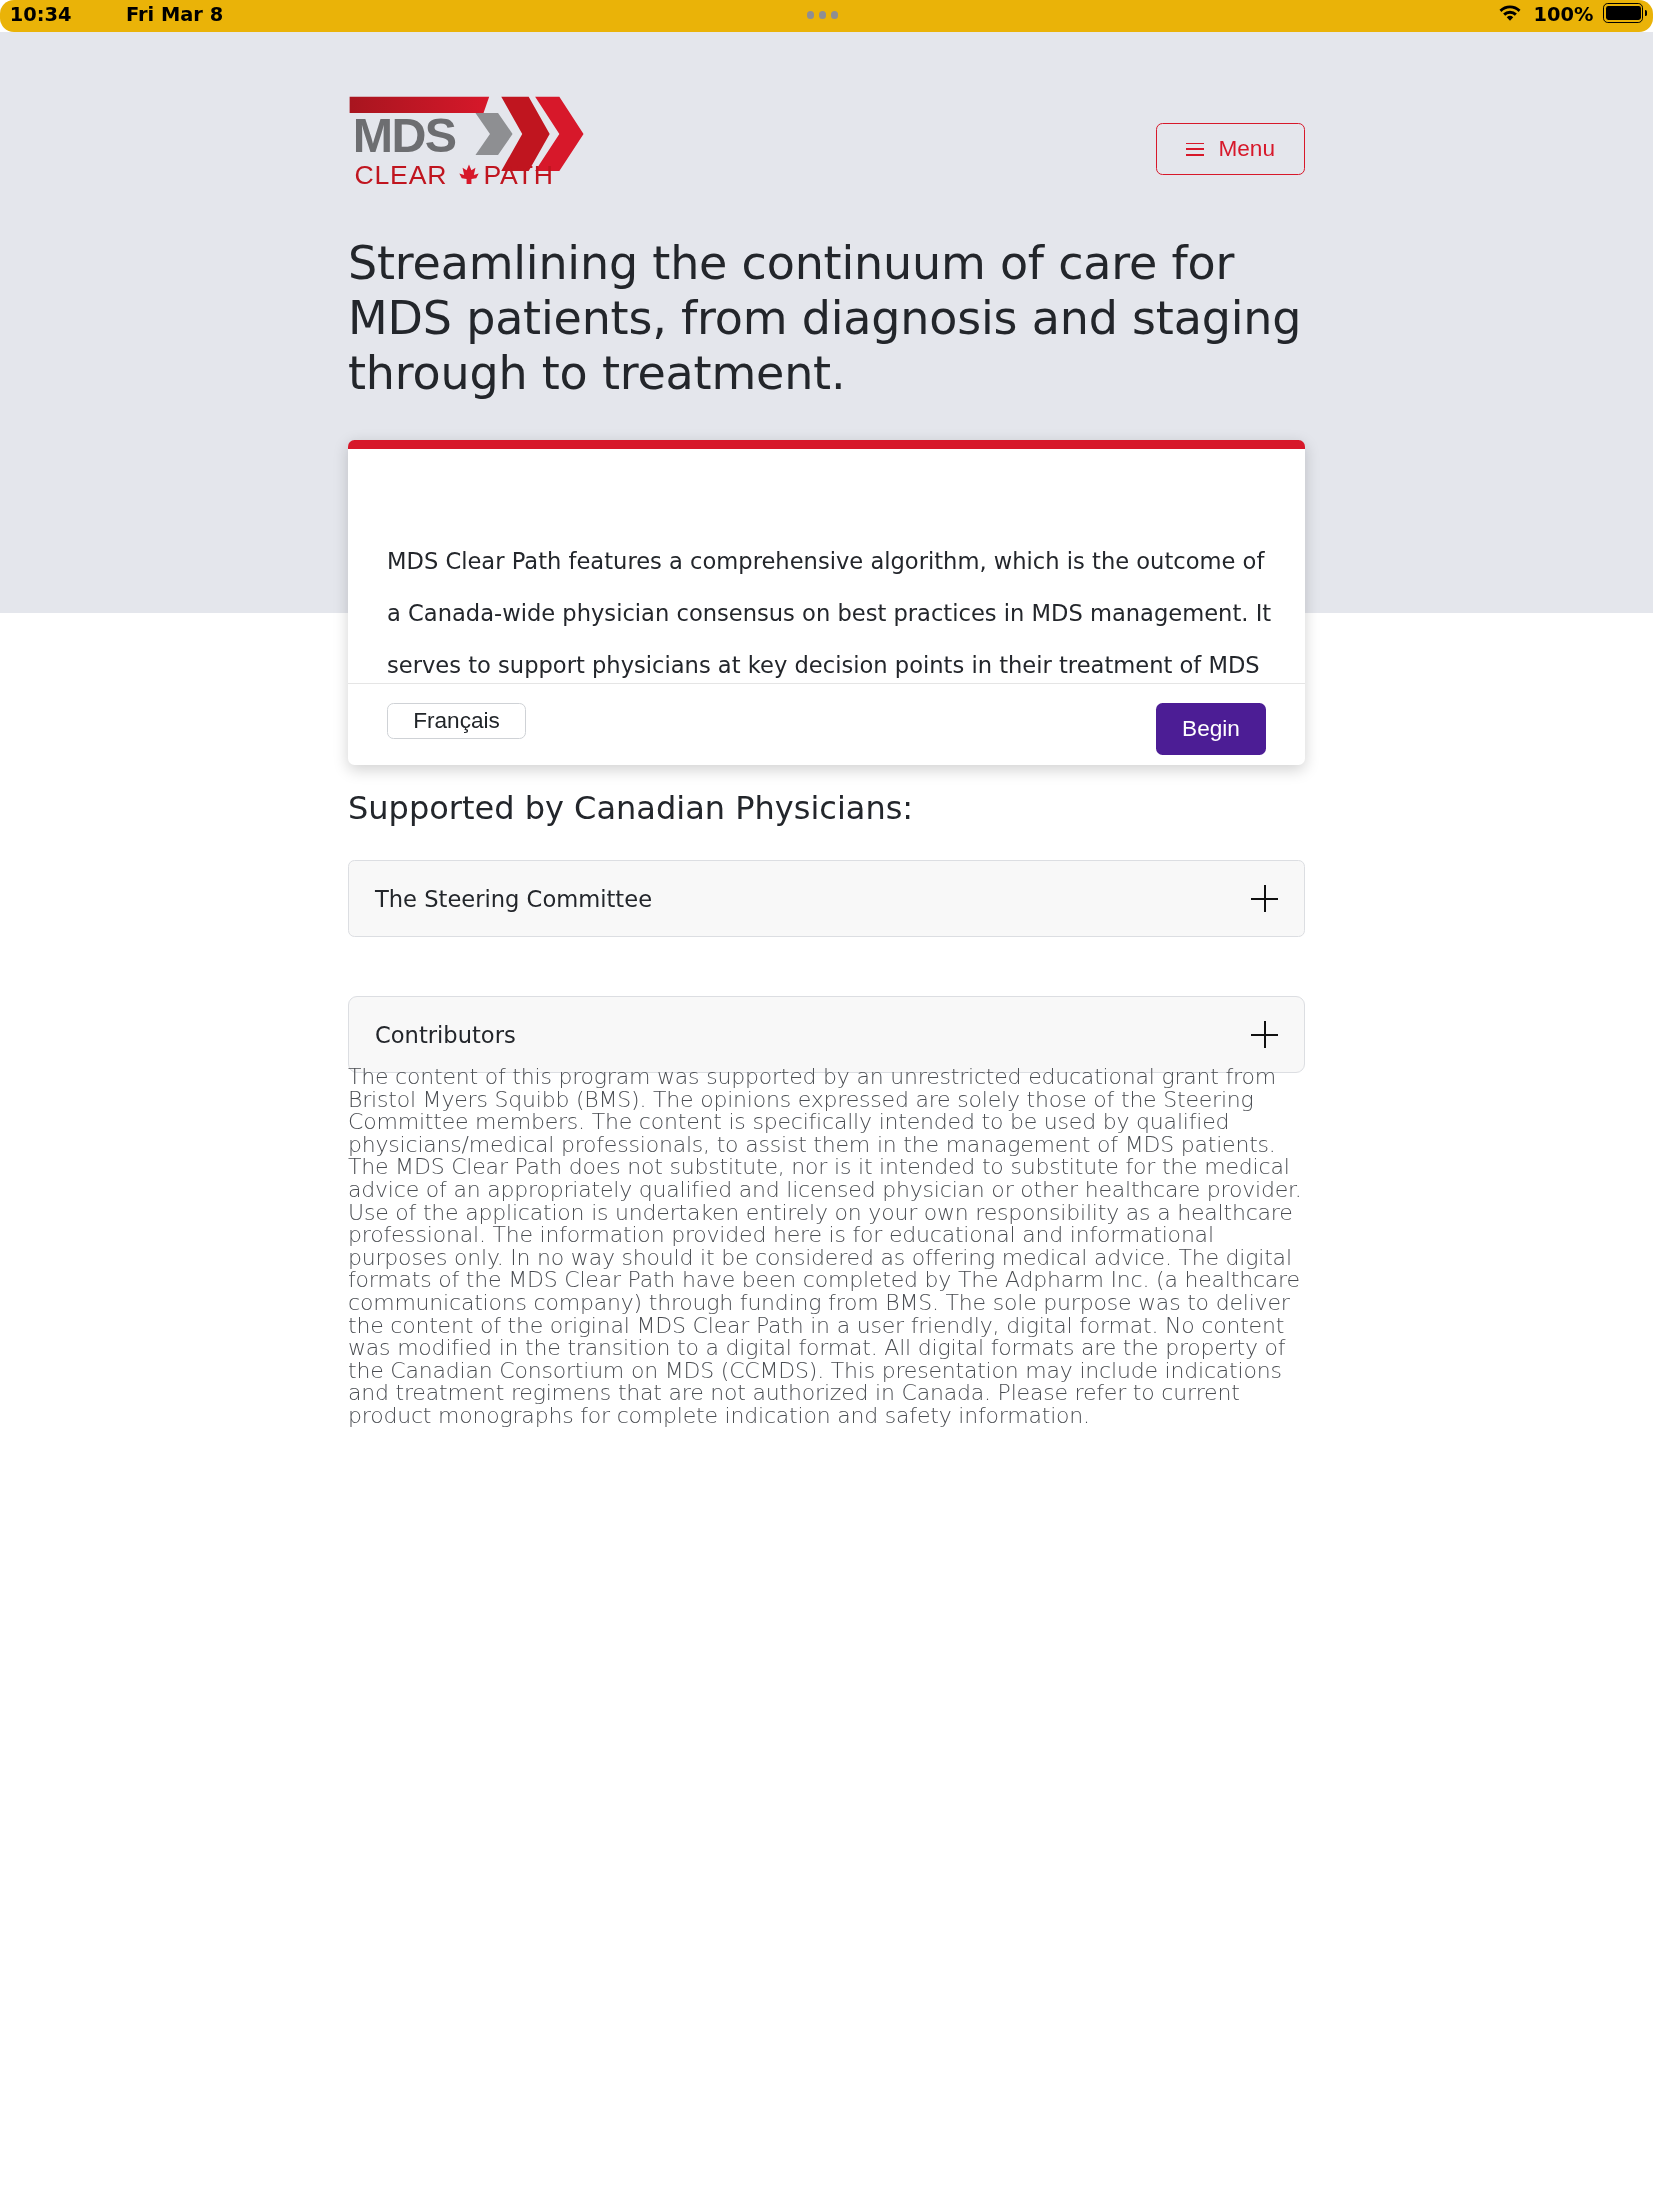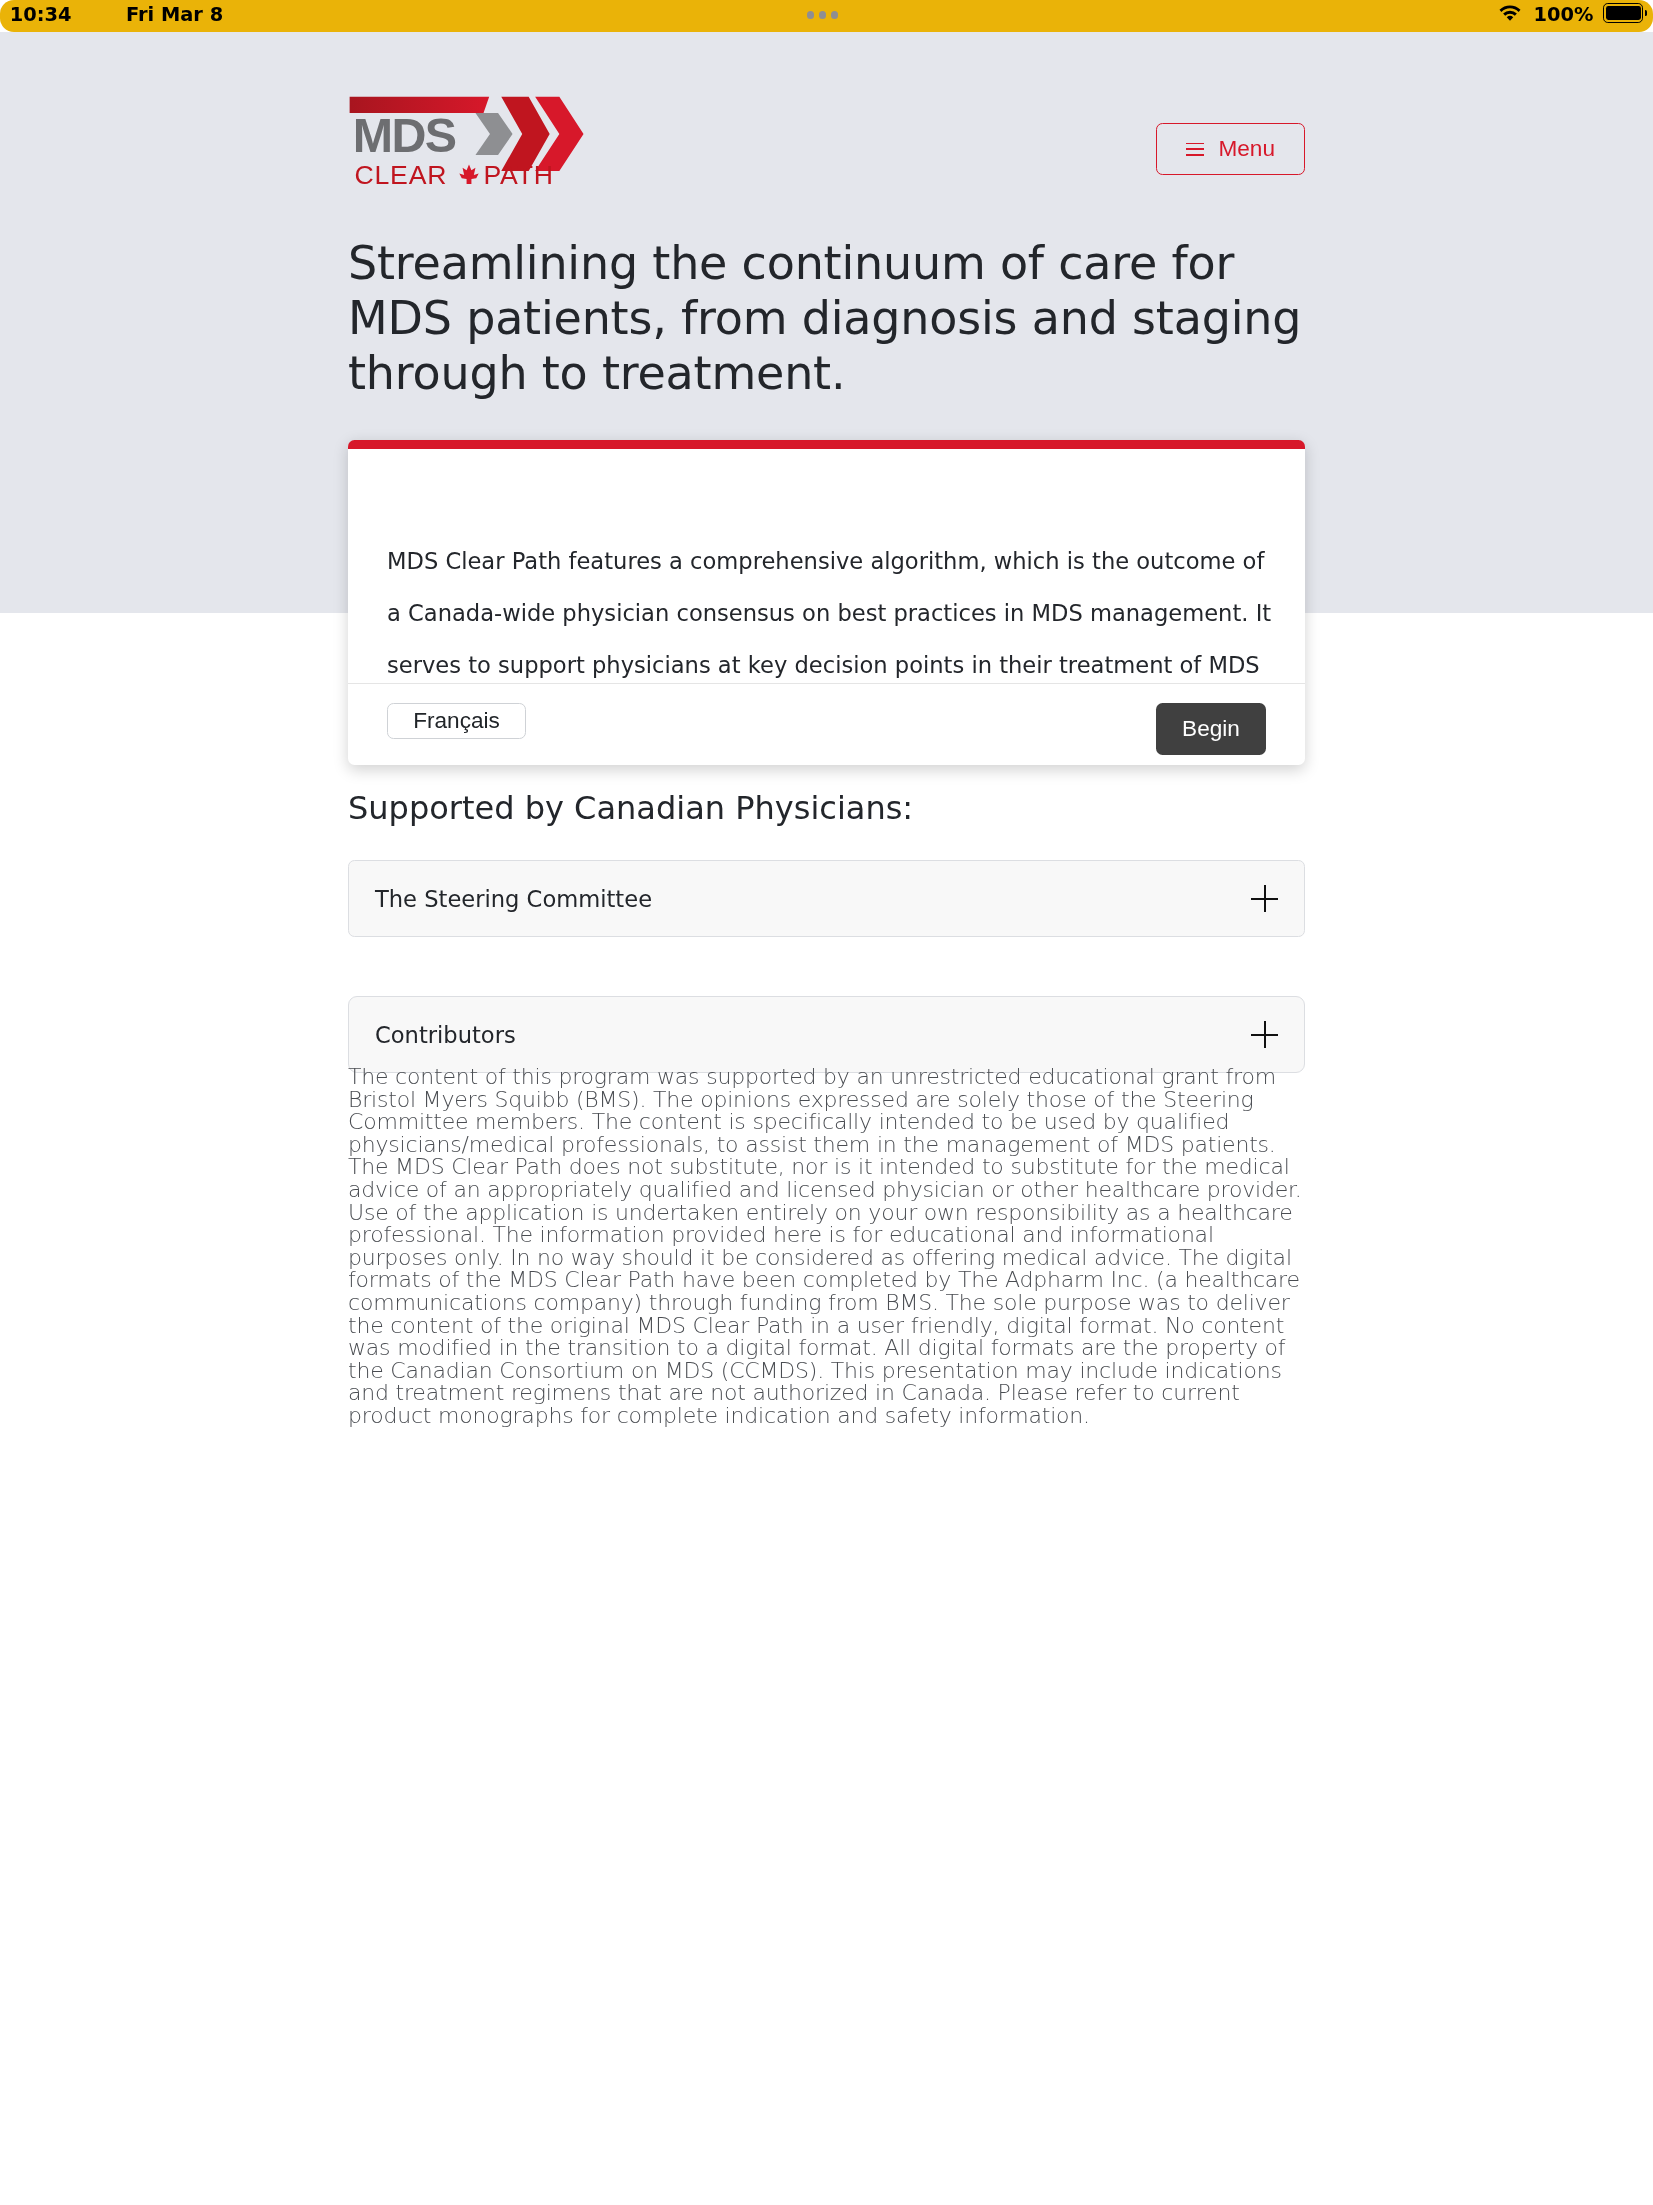--- a/index.html
+++ b/index.html
@@ -25,21 +25,21 @@
     .menu-button { position: absolute; left: 1156px; top: 115px; width: 149px; height: 52px; border: 1.6px solid #d7182a; border-radius: 6.5px; background: transparent; display: flex; align-items: center; justify-content: center; gap: 14.5px; color: #d7182a; font-size: 22.6px; cursor: pointer; margin-top: 8px; }
     .hamburger-icon { width: 18px; height: 13px; display: flex; flex-direction: column; justify-content: space-between; }
     .hamburger-icon span { display: block; height: 1.6px; background: #d7182a; }
 
     .headline { position: absolute; left: 348px; top: 236px; width: 961px; font-size: 46px; line-height: 55px; font-weight: 500; color: #23262b; letter-spacing: -0.2px; }
 
     .card { position: absolute; left: 348px; top: 440px; width: 957px; height: 325px; background: #ffffff; border-radius: 6.5px; border-top: 9.7px solid #d7182a; box-shadow: 0 4.8px 14.5px rgba(0,0,0,0.18); overflow: hidden; }
     .card-body { position: absolute; left: 39px; top: 86px; width: 888px; font-size: 22.6px; line-height: 52px; color: #23262b; }
     .card-footer { position: absolute; left: 0; top: 234px; width: 100%; height: 82px; border-top: 0.8px solid #e5e5e5; }
     .btn-francais { position: absolute; left: 39px; top: 19.4px; width: 139px; height: 36px; border: 1.6px solid #cfd2d6; border-radius: 6.5px; background: #fff; font-size: 22.6px; color: #212529; display: flex; align-items: center; justify-content: center; cursor: pointer; }
-    .btn-begin { position: absolute; right: 39px; top: 19.4px; width: 110px; height: 52px; border: none; border-radius: 6.5px; background: #404040; font-size: 22.6px; color: #fff; display: flex; align-items: center; justify-content: center; cursor: pointer; }
+    .btn-begin { position: absolute; right: 39px; top: 19.4px; width: 110px; height: 52px; border: none; border-radius: 6.5px; background: #4c1d95; font-size: 22.6px; color: #fff; display: flex; align-items: center; justify-content: center; cursor: pointer; }
 
     .supported-heading { position: absolute; left: 348px; top: 789px; font-size: 32px; font-weight: 500; color: #23262b; }
 
     .accordion { position: absolute; left: 348px; width: 957px; height: 77px; border: 1.6px solid #dcdee2; border-radius: 6.5px; background: #f8f8f8; display: flex; align-items: center; padding: 0 26px; cursor: pointer; }
     .accordion-label { font-size: 22.6px; color: #23262b; flex: 1; }
     .plus-icon { width: 27.4px; height: 27.4px; position: relative; }
     .plus-icon::before, .plus-icon::after { content: ""; position: absolute; background: #111; }
     .plus-icon::before { left: 0; top: 13px; width: 27.4px; height: 2.4px; }
     .plus-icon::after { left: 13px; top: 0; width: 2.4px; height: 27.4px; }
 

